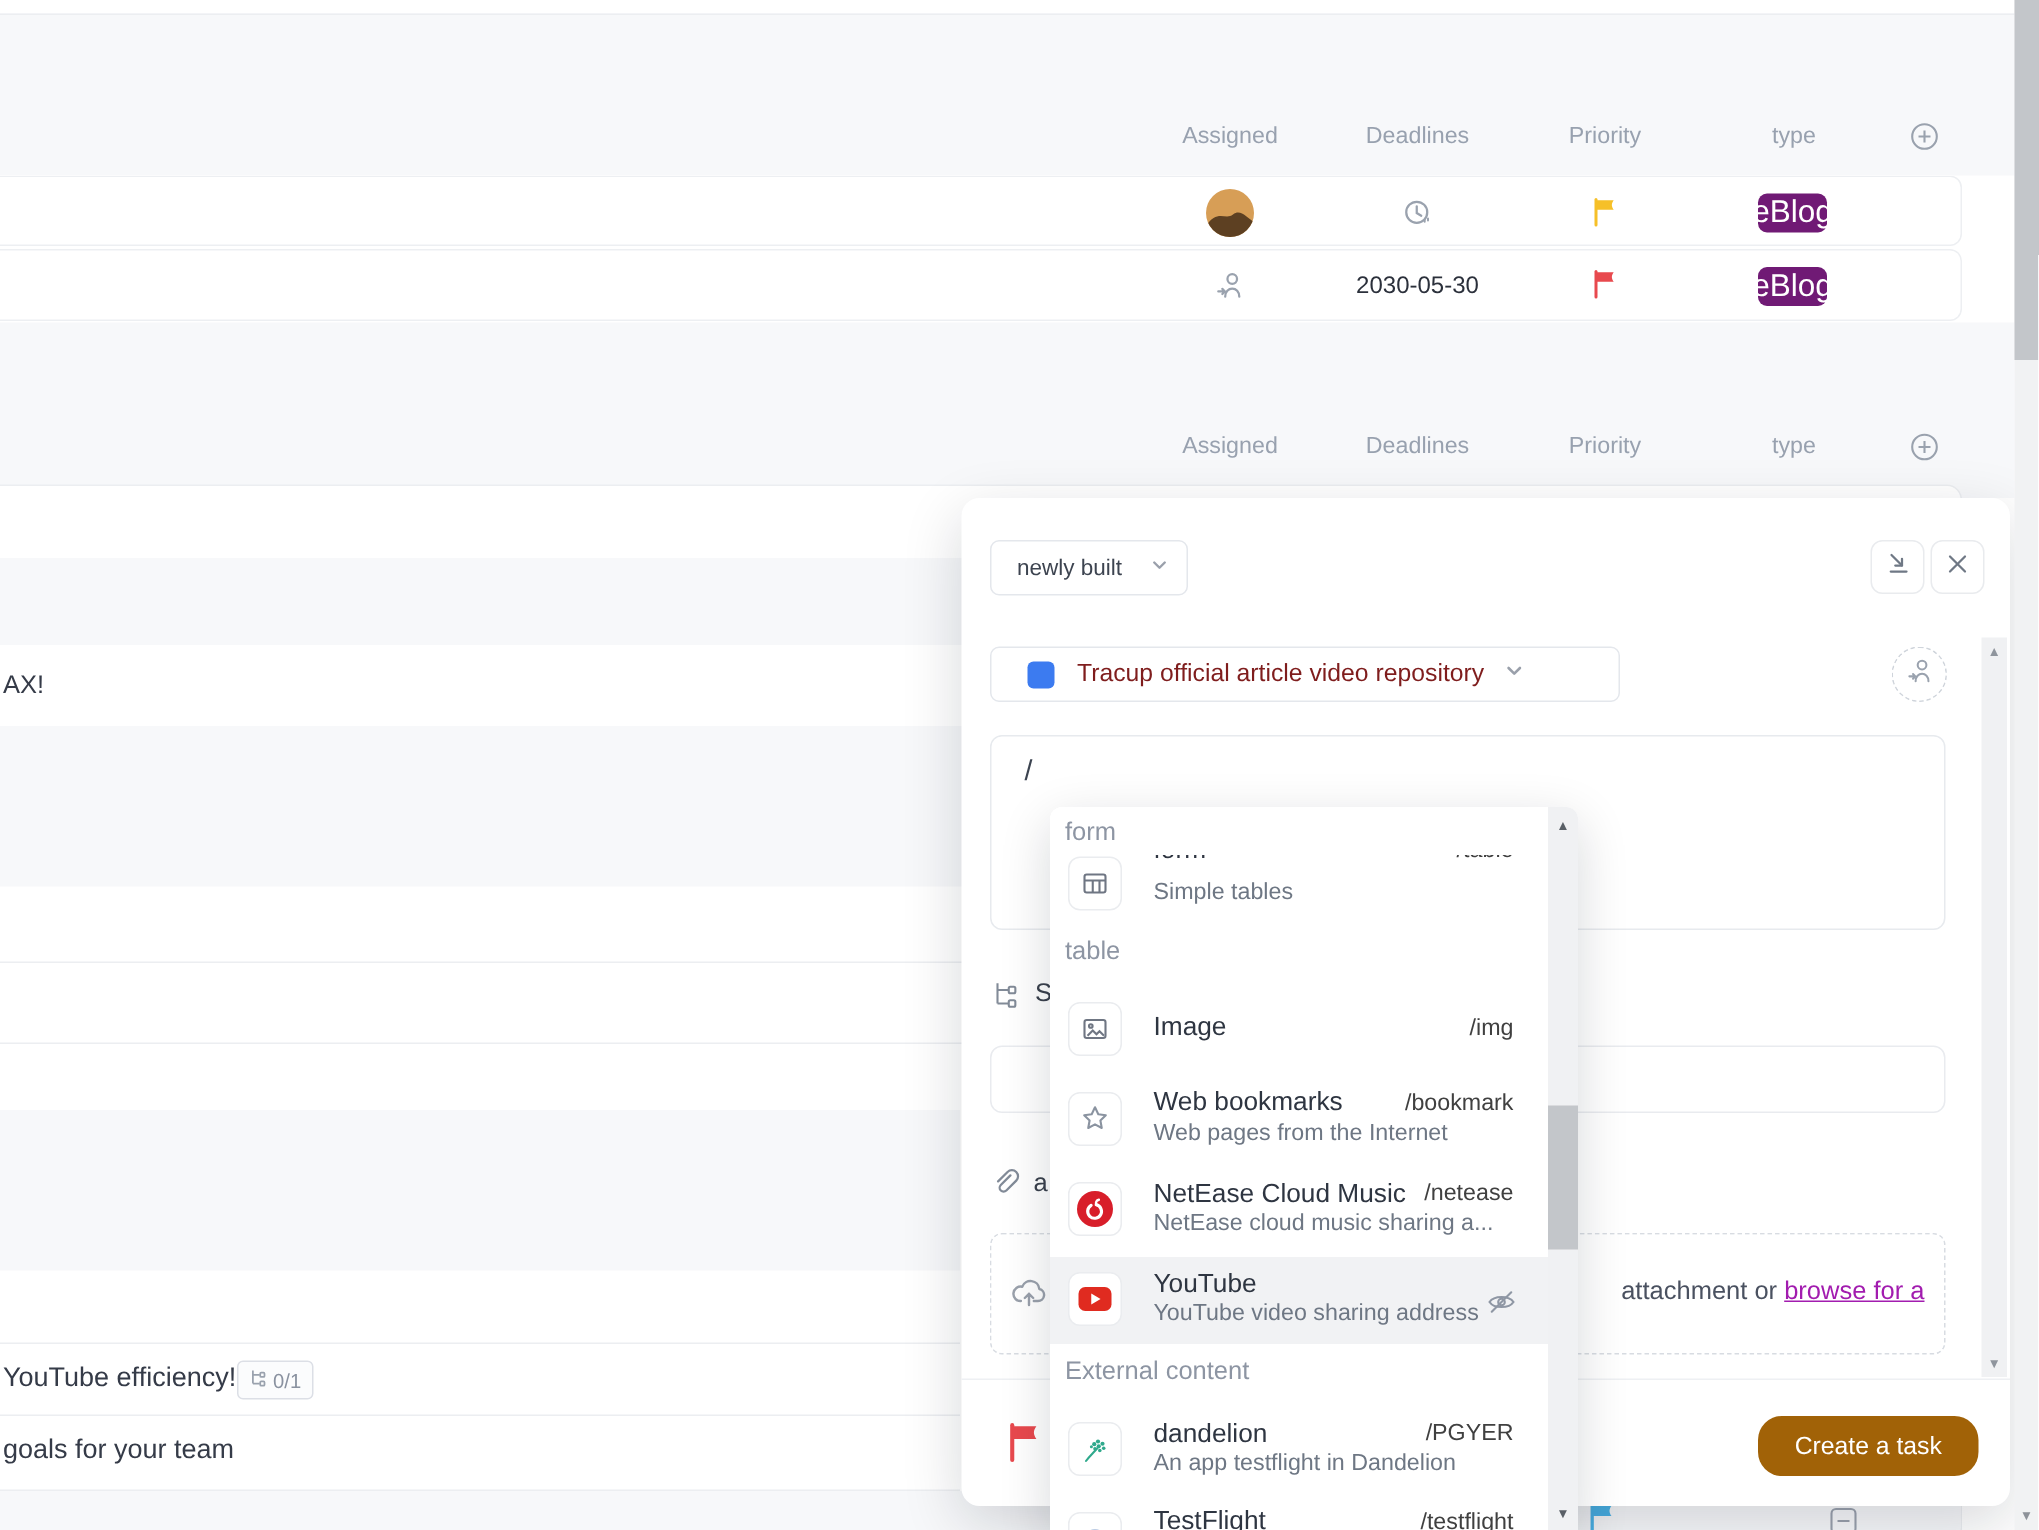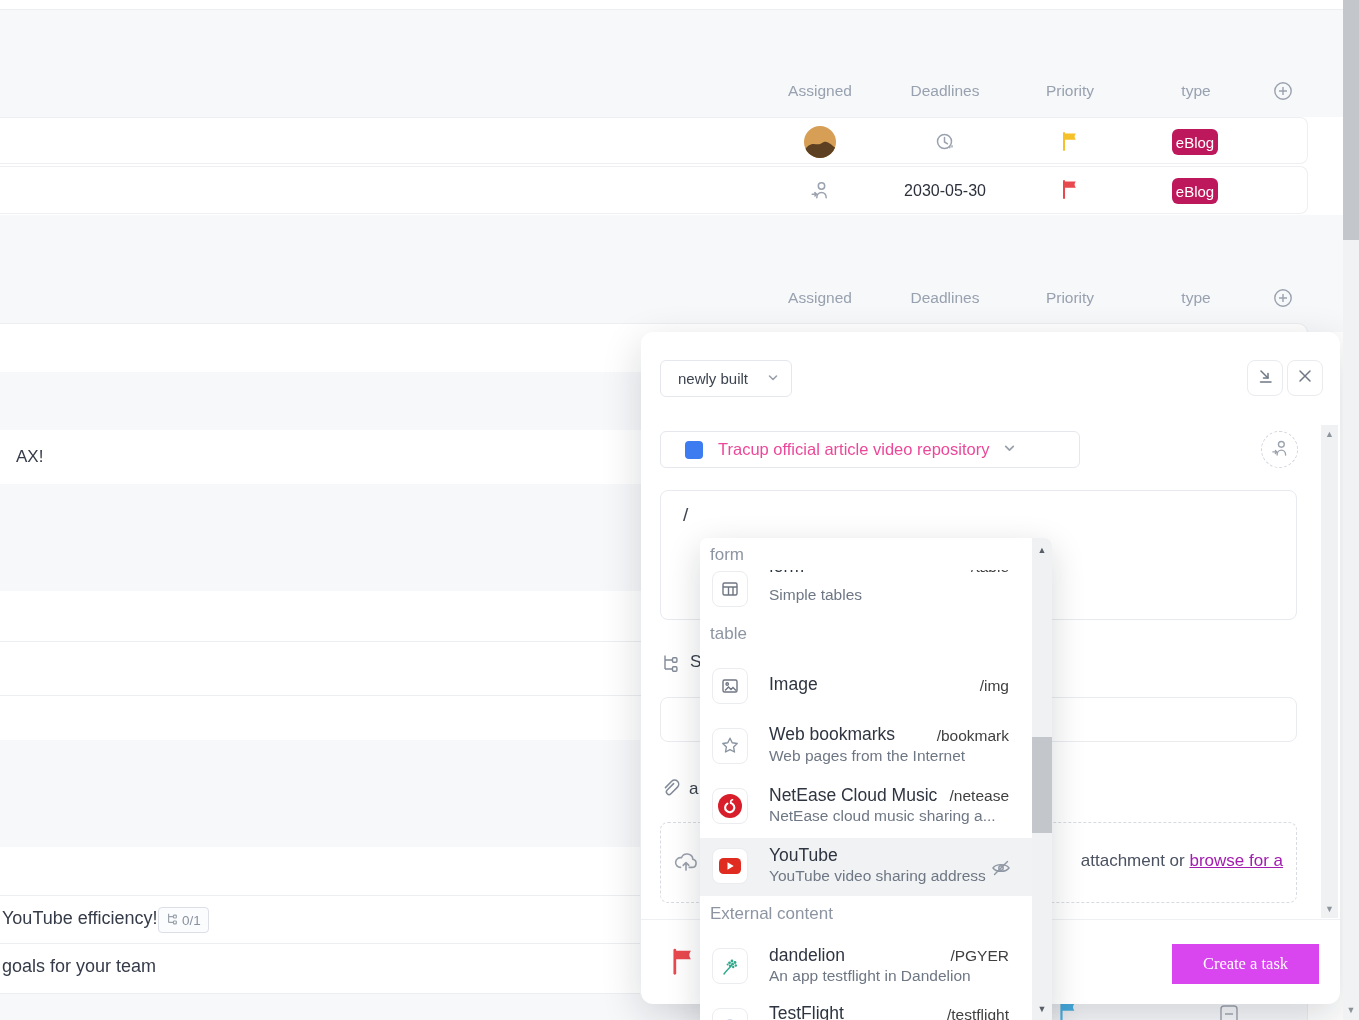--- a/index.html
+++ b/index.html
@@ -4,40 +4,40 @@
 <style>
   *{margin:0;padding:0;box-sizing:border-box}
   html,body{background:#fff}
   body{font-family:"Liberation Sans",sans-serif;color:#30353f}
   #screen{position:relative;width:1359px;height:1020px;background:#fff;overflow:hidden}
   .abs{position:absolute}
   .hdr{color:#98a1af;font-size:15.5px;text-align:center;white-space:nowrap}
   .grayband{background:#f7f8fa}
   .rowcard{background:#fff;border:1px solid #edeff2;border-left:none;border-radius:0 8px 8px 0}
   .divider{height:1px;background:#eceef1}
-  .badge{background:#be185d;color:#fff;font-size:15px;border-radius:6px;display:flex;align-items:center;justify-content:center}
+  .badge{background:#701a75;color:#fff;font-size:21px;border-radius:6px;display:flex;align-items:center;justify-content:center}
   .tasktext{font-size:17px;color:#353b48;white-space:nowrap}
   .ctr{display:flex;align-items:center;justify-content:center}
   
   #modal{background:#fff;border-radius:12px;box-shadow:0 12px 40px rgba(15,20,30,.16)}
   .iconbtn{border:1px solid #e9ebee;border-radius:8px;background:#fff;display:flex;align-items:center;justify-content:center;cursor:pointer}
   .selectbox{border:1px solid #e4e7ec;border-radius:6px;background:#fff}
   input.taskname{border:none;outline:none;font-family:"Liberation Sans",sans-serif;font-size:20px;color:#3c4350;background:transparent;width:100%}
   input.taskname::placeholder{color:#b9c0cb}
   
   #slash-menu{background:#fff;border-radius:8px 8px 0 0;box-shadow:0 10px 34px rgba(15,20,30,.16)}
   .sec-label{font-size:17px;color:#8d95a3;white-space:nowrap}
   .item-title{font-size:17.5px;color:#2e3541;white-space:nowrap}
   .item-desc{font-size:15.5px;color:#6e7784;white-space:nowrap}
   .item-short{font-size:15.5px;color:#404040;text-align:right;white-space:nowrap}
   .iconbox{width:36px;height:36px;border:1px solid #eaecef;border-radius:8px;background:#fff;display:flex;align-items:center;justify-content:center}
   .tri{font-size:9px;line-height:1;text-align:center;color:#595f66}
   .sb-track{background:#f0f1f3}
   .sb-thumb{background:#c3c6ca}
-  .btn-primary{background:#d946ef;color:#fff;font-size:16.5px;border:none;border-radius:0;cursor:pointer;display:flex;align-items:center;justify-content:center;font-family:Liberation Serif, serif}
+  .btn-primary{background:#a16207;color:#fff;font-size:16.5px;border:none;border-radius:16px;cursor:pointer;display:flex;align-items:center;justify-content:center;font-family:Liberation Sans, sans-serif}
   .link{color:#a21caf;text-decoration:underline;cursor:pointer}
   .subbadge{display:inline-flex;align-items:center;gap:3px;border:1px solid #dcdfe6;background:#fbfcfd;border-radius:4px;height:26px;padding:0 7px;color:#8a92a0;font-size:13.5px}
 </style>
 </head>
 <body>
 
 <div id="screen">
 
   <div class="abs grayband" style="left:0;top:9px;width:1343px;height:108px;border-top:1px solid #eceef1"></div>
 
@@ -105,21 +105,21 @@
   <div class="abs hdr" style="left:1146px;top:289px;width:100px">type</div>
   <div class="abs ctr" style="left:1273px;top:288px;width:20px;height:20px">
     <svg width="20" height="20" viewBox="0 0 20 20" fill="none" stroke="#9aa2ae" stroke-width="1.4">
         <circle cx="10" cy="10" r="8.2"></circle>
         <path d="M10 6 v8 M6 10 h8"></path>
       </svg>
   </div>
 
   <div class="abs" style="left:-10px;top:323px;width:1318px;height:697px;background:#fff;border:1px solid #eceef1;border-radius:0 10px 0 0"></div>
   <div class="abs grayband" style="left:0;top:372px;width:1307px;height:58px"></div>
-  <div class="abs tasktext" style="left:16px;top:447px">AX!</div>
+  <div class="abs tasktext" style="left:2px;top:447px">AX!</div>
   <div class="abs grayband" style="left:0;top:484px;width:1307px;height:107px"></div>
   <div class="abs divider" style="left:0;top:641px;width:1307px"></div>
   <div class="abs divider" style="left:0;top:695px;width:1307px"></div>
   <div class="abs grayband" style="left:0;top:740px;width:640px;height:107px"></div>
   <div class="abs divider" style="left:0;top:895px;width:640px"></div>
   <div class="abs tasktext" style="left:2px;top:908px;font-size:18px">YouTube efficiency!</div>
   <div class="abs subbadge" style="left:158px;top:907px">
     <span><svg width="13" height="13" viewBox="0 0 20 20" fill="none" stroke="#9aa2ae" stroke-width="1.8">
           <path d="M4 2.5 v13.5 M4 7 h7 M4 16 h7"></path>
           <rect x="11.5" y="4.8" width="4.4" height="4.4" rx="1"></rect>
@@ -163,21 +163,21 @@
           </svg></span>
     </div>
     <div class="abs iconbtn" style="left:646px;top:28px;width:36px;height:36px">
       <span><svg width="16" height="16" viewBox="0 0 16 16" fill="none" stroke="#6f7885" stroke-width="1.5" stroke-linecap="round">
             <path d="M3 3 l10 10 M13 3 L3 13"></path>
           </svg></span>
     </div>
 
     <div class="abs selectbox" style="left:19px;top:99px;width:420px;height:37px;display:flex;align-items:center;cursor:pointer">
       <span class="abs" style="left:24px;top:9px;width:18px;height:18px;border-radius:4px;background:#3c7bf0"></span>
-      <span style="margin-left:57px;font-size:16.5px;color:#ec4899;white-space:nowrap">Tracup official article video repository</span>
+      <span style="margin-left:57px;font-size:16.5px;color:#7f1d1d;white-space:nowrap">Tracup official article video repository</span>
       <span style="margin-left:14px"><svg width="13" height="13" viewBox="0 0 12 12" fill="none" stroke="#9aa0ab" stroke-width="1.6" stroke-linecap="round" stroke-linejoin="round">
             <path d="M2.5 4 L6 7.5 L9.5 4"></path>
           </svg></span>
     </div>
 
     <div class="abs ctr" style="left:620px;top:99px;width:37px;height:37px;border:1px dashed #cfd4db;border-radius:50%;cursor:pointer">
       <span><svg width="20" height="20" viewBox="0 0 22 22" fill="none" stroke="#9aa2ae" stroke-width="1.5" stroke-linecap="round" stroke-linejoin="round">
             <circle cx="12.5" cy="7" r="3.2"></circle>
             <path d="M7.8 18.8 c0-3.4 2.2-5.4 4.7-5.4 s4.7 2 4.7 5.4"></path>
             <path d="M3.2 15.3 h4.4 m0 0 l-1.7-1.7 m1.7 1.7 l-1.7 1.7"></path>

